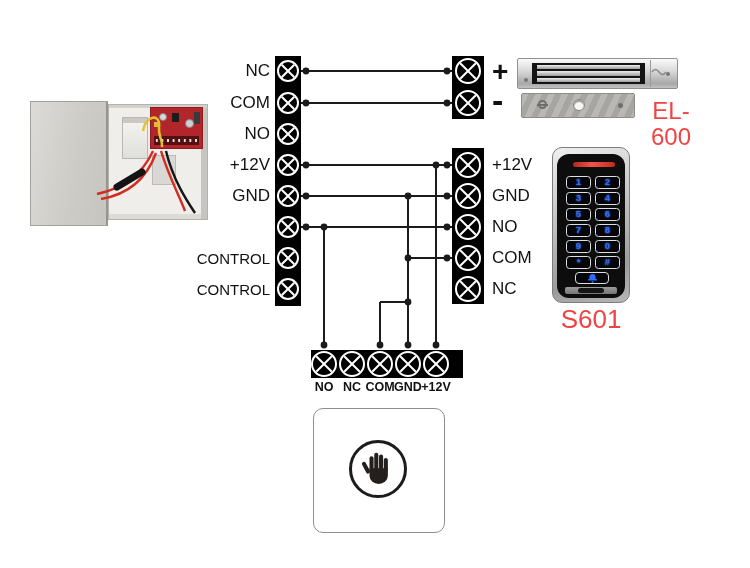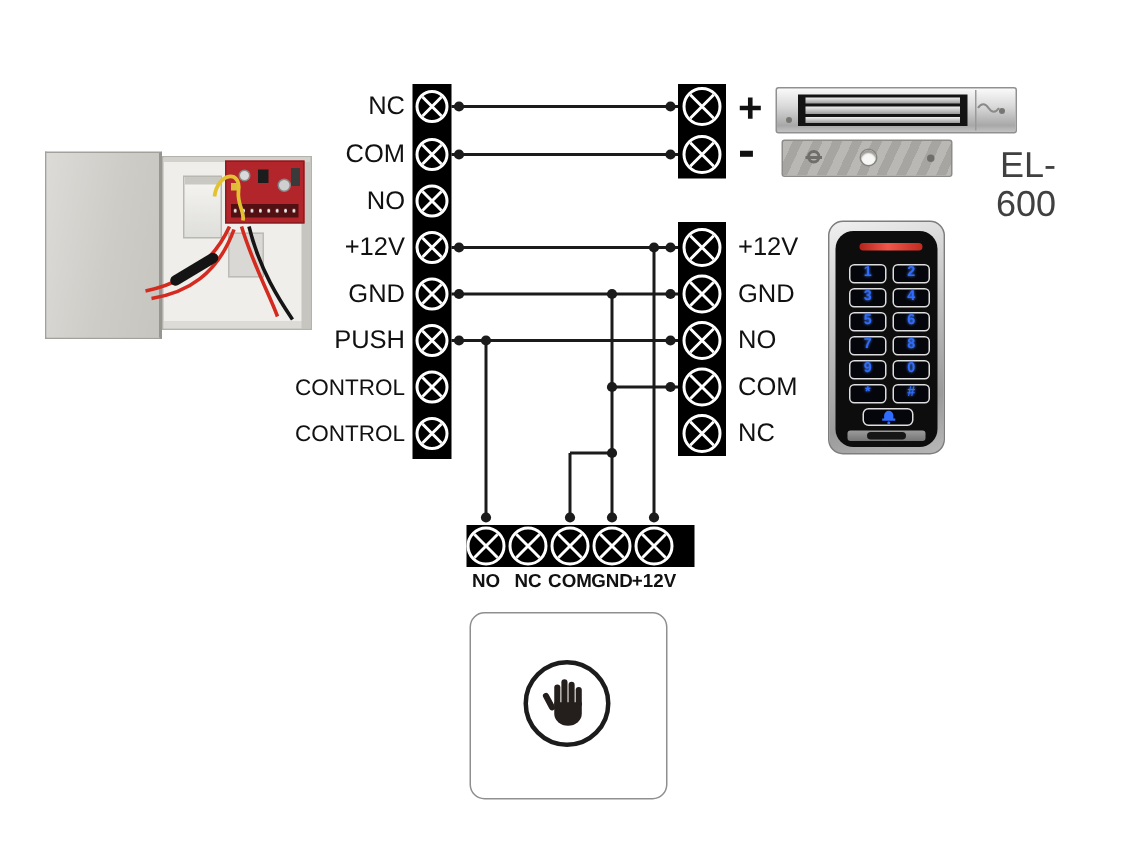--- a/index.html
+++ b/index.html
@@ -23,21 +23,21 @@
   .term::after{transform:translate(-50%,-50%) rotate(-45deg);}
   .term-sm{width:22px;height:22px;}
   .term-lg{width:26px;height:26px;}
 
   .lbl{position:absolute;font-size:17px;line-height:20px;white-space:nowrap;z-index:2;}
   .lbl-left{width:115px;text-align:right;}
   .lbl-sm{font-size:15px;}
   .lbl-plus{font-size:28px;font-weight:bold;line-height:28px;}
   .lbl-minus{font-size:34px;font-weight:bold;line-height:30px;}
   .lbl-bot{width:44px;text-align:center;font-size:12.5px;font-weight:bold;line-height:14px;}
-  .lbl-green{color:#404040;font-size:24px;line-height:26px;text-align:right;z-index:2;}
+  .lbl-green{color:#ef4444;font-size:24px;line-height:26px;text-align:center;z-index:2;}
 
   
   .psu{left:25px;top:95px;width:190px;height:158px;z-index:2;}
   .psu-door{left:5px;top:6px;width:78px;height:125px;background:linear-gradient(100deg,#dcdbd7,#cdccc7 55%,#c6c5c0);
     border:1px solid #a2a19c;border-right:2px solid #96958f;box-sizing:border-box;}
   .psu-box{left:83px;top:9px;width:100px;height:116px;background:#efeeeb;border:1px solid #b3b2ad;box-sizing:border-box;
     box-shadow:inset 0 3px 0 #d2d1cc, inset -6px 0 0 #c6c5c0, inset 0 -5px 0 #dcdbd6;}
   .psu-pcb{left:125px;top:12px;width:53px;height:42px;background:#b2252a;border:1px solid #8e1b1f;box-sizing:border-box;}
   .pcb-term{position:absolute;left:3px;bottom:3px;width:45px;height:9px;background-color:#521012;
     background-image:radial-gradient(circle 2px,#e8e8e8 55%,rgba(0,0,0,0) 60%);background-size:5.6px 9px;}
@@ -159,21 +159,20 @@
   <span class="term term-sm" style="left:277px;top:154px;"></span>
   <span class="term term-sm" style="left:277px;top:185px;"></span>
   <span class="term term-sm" style="left:277px;top:216px;"></span>
   <span class="term term-sm" style="left:277px;top:247px;"></span>
   <span class="term term-sm" style="left:277px;top:278px;"></span>
   <div class="lbl lbl-left" style="left:155px;top:61px;">NC</div>
   <div class="lbl lbl-left" style="left:155px;top:93px;">COM</div>
   <div class="lbl lbl-left" style="left:155px;top:124px;">NO</div>
   <div class="lbl lbl-left" style="left:155px;top:155px;">+12V</div>
   <div class="lbl lbl-left" style="left:155px;top:186px;">GND</div>
-  <div class="lbl lbl-left" style="left:155px;top:217px;">PUSH</div>
   <div class="lbl lbl-left lbl-sm" style="left:155px;top:249px;">CONTROL</div>
   <div class="lbl lbl-left lbl-sm" style="left:155px;top:280px;">CONTROL</div>
 
   <div class="strip" style="left:452px;top:56px;width:32px;height:63px;"></div>
   <span class="term term-lg" style="left:455px;top:58px;"></span>
   <span class="term term-lg" style="left:455px;top:90px;"></span>
   <div class="lbl lbl-plus" style="left:492px;top:58px;">+</div>
   <div class="lbl lbl-minus" style="left:492px;top:85px;">-</div>
 
   <div class="abs mag-bar">
@@ -229,20 +228,21 @@
       <div class="kp-bell">
         <svg width="11" height="10" viewBox="0 0 12 11">
           <path d="M6,1 a3.4,3.4 0 0 1 3.4,3.4 v2.2 h1.4 v1.6 H1.2 v-1.6 h1.4 V4.4 A3.4,3.4 0 0 1 6,1 z" fill="#2F6BFF"></path>
           <circle cx="6" cy="9.8" r="1.1" fill="#2F6BFF"></circle>
         </svg>
       </div>
       <div class="kp-band"></div>
       <div class="kp-slot"></div>
     </div>
   </div>
+  <div class="abs lbl-green" style="left:552px;top:306px;width:78px;font-size:26px;">S601</div>
 
   <div class="strip" style="left:311px;top:350px;width:152px;height:28px;"></div>
   <span class="term term-lg" style="left:311px;top:351px;"></span>
   <span class="term term-lg" style="left:339px;top:351px;"></span>
   <span class="term term-lg" style="left:367px;top:351px;"></span>
   <span class="term term-lg" style="left:395px;top:351px;"></span>
   <span class="term term-lg" style="left:423px;top:351px;"></span>
   <div class="lbl lbl-bot" style="left:302px;top:380px;">NO</div>
   <div class="lbl lbl-bot" style="left:330px;top:380px;">NC</div>
   <div class="lbl lbl-bot" style="left:358px;top:380px;">COM</div>

